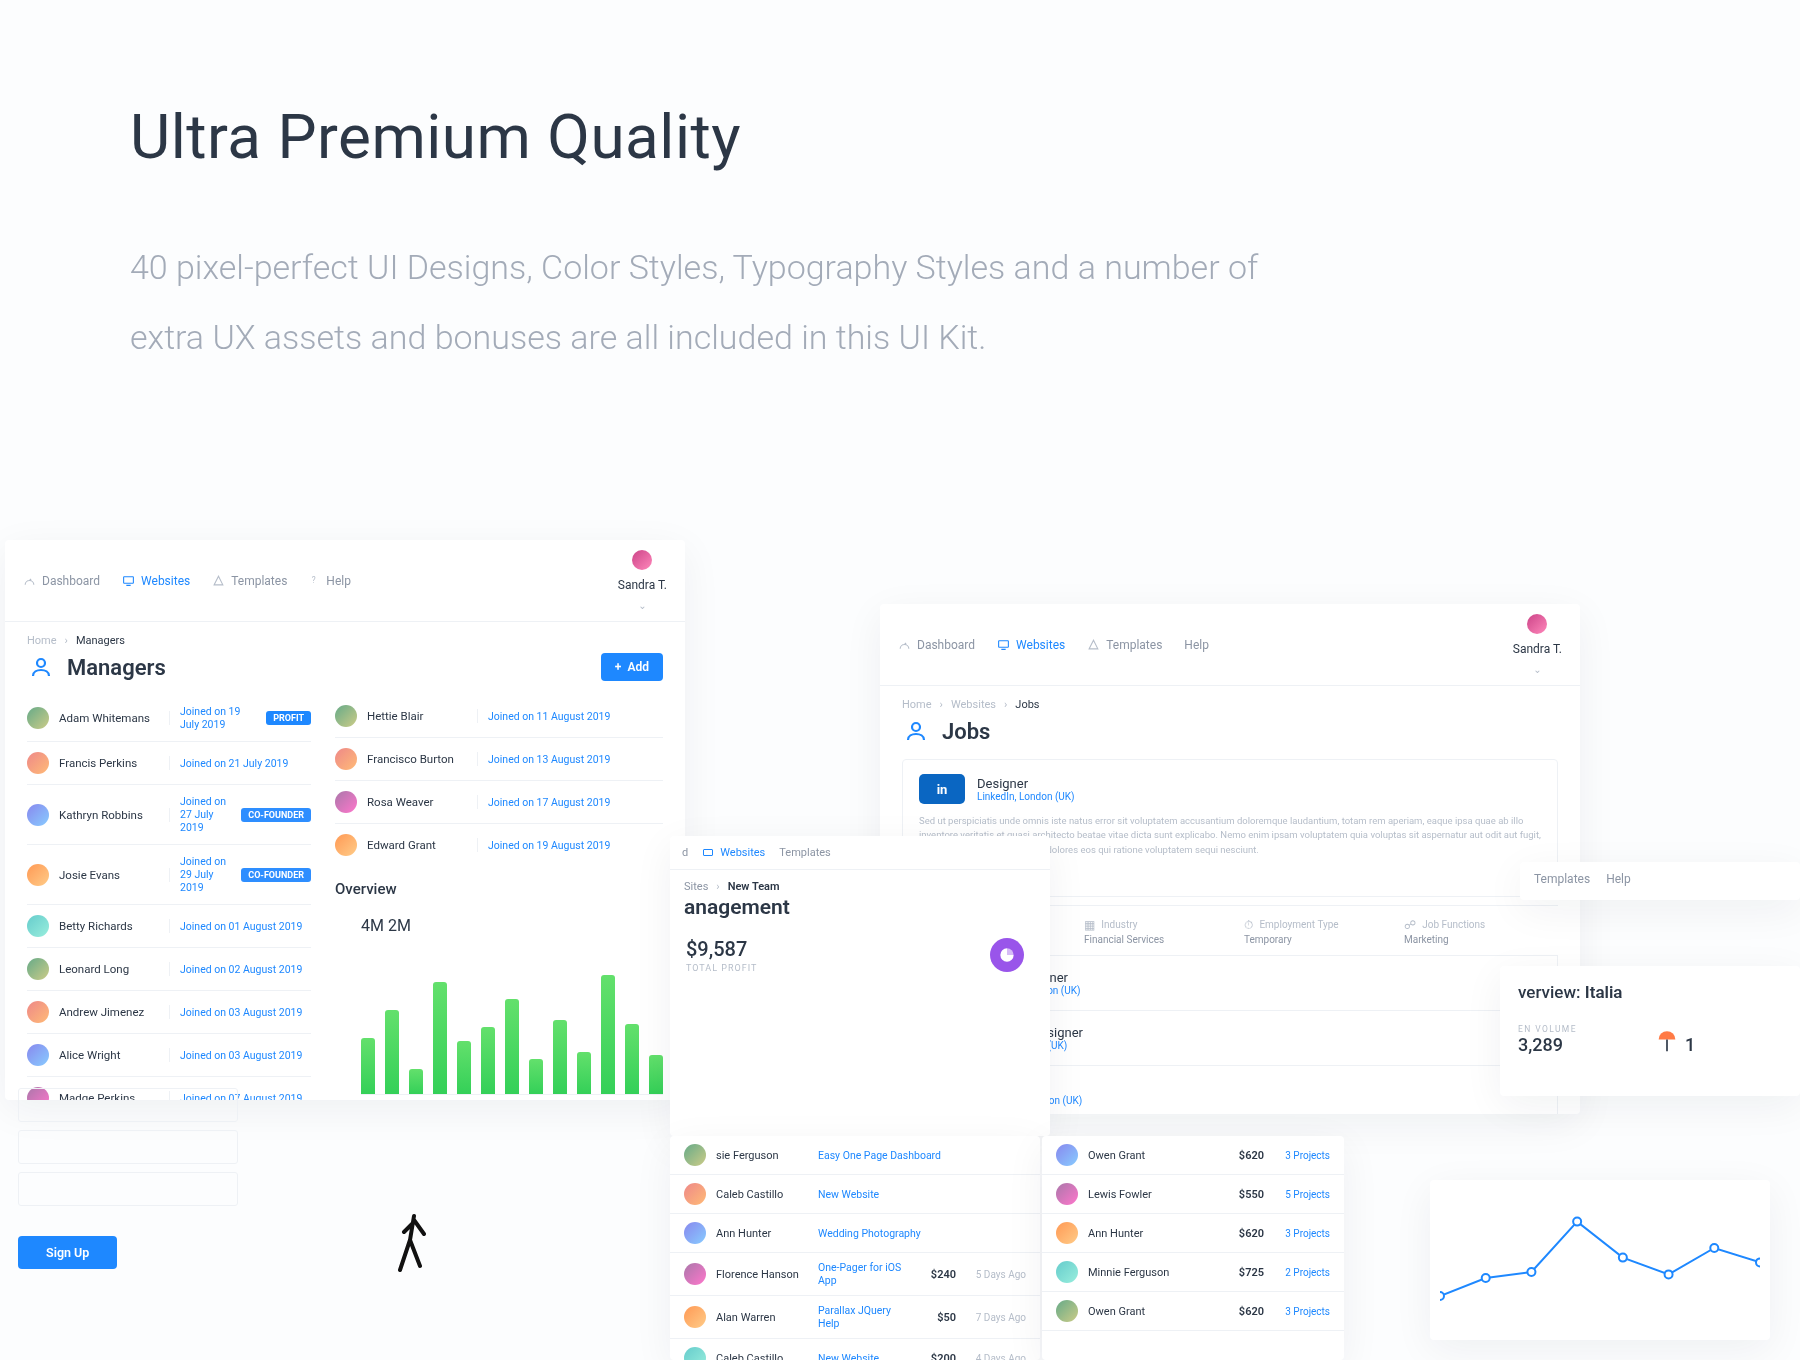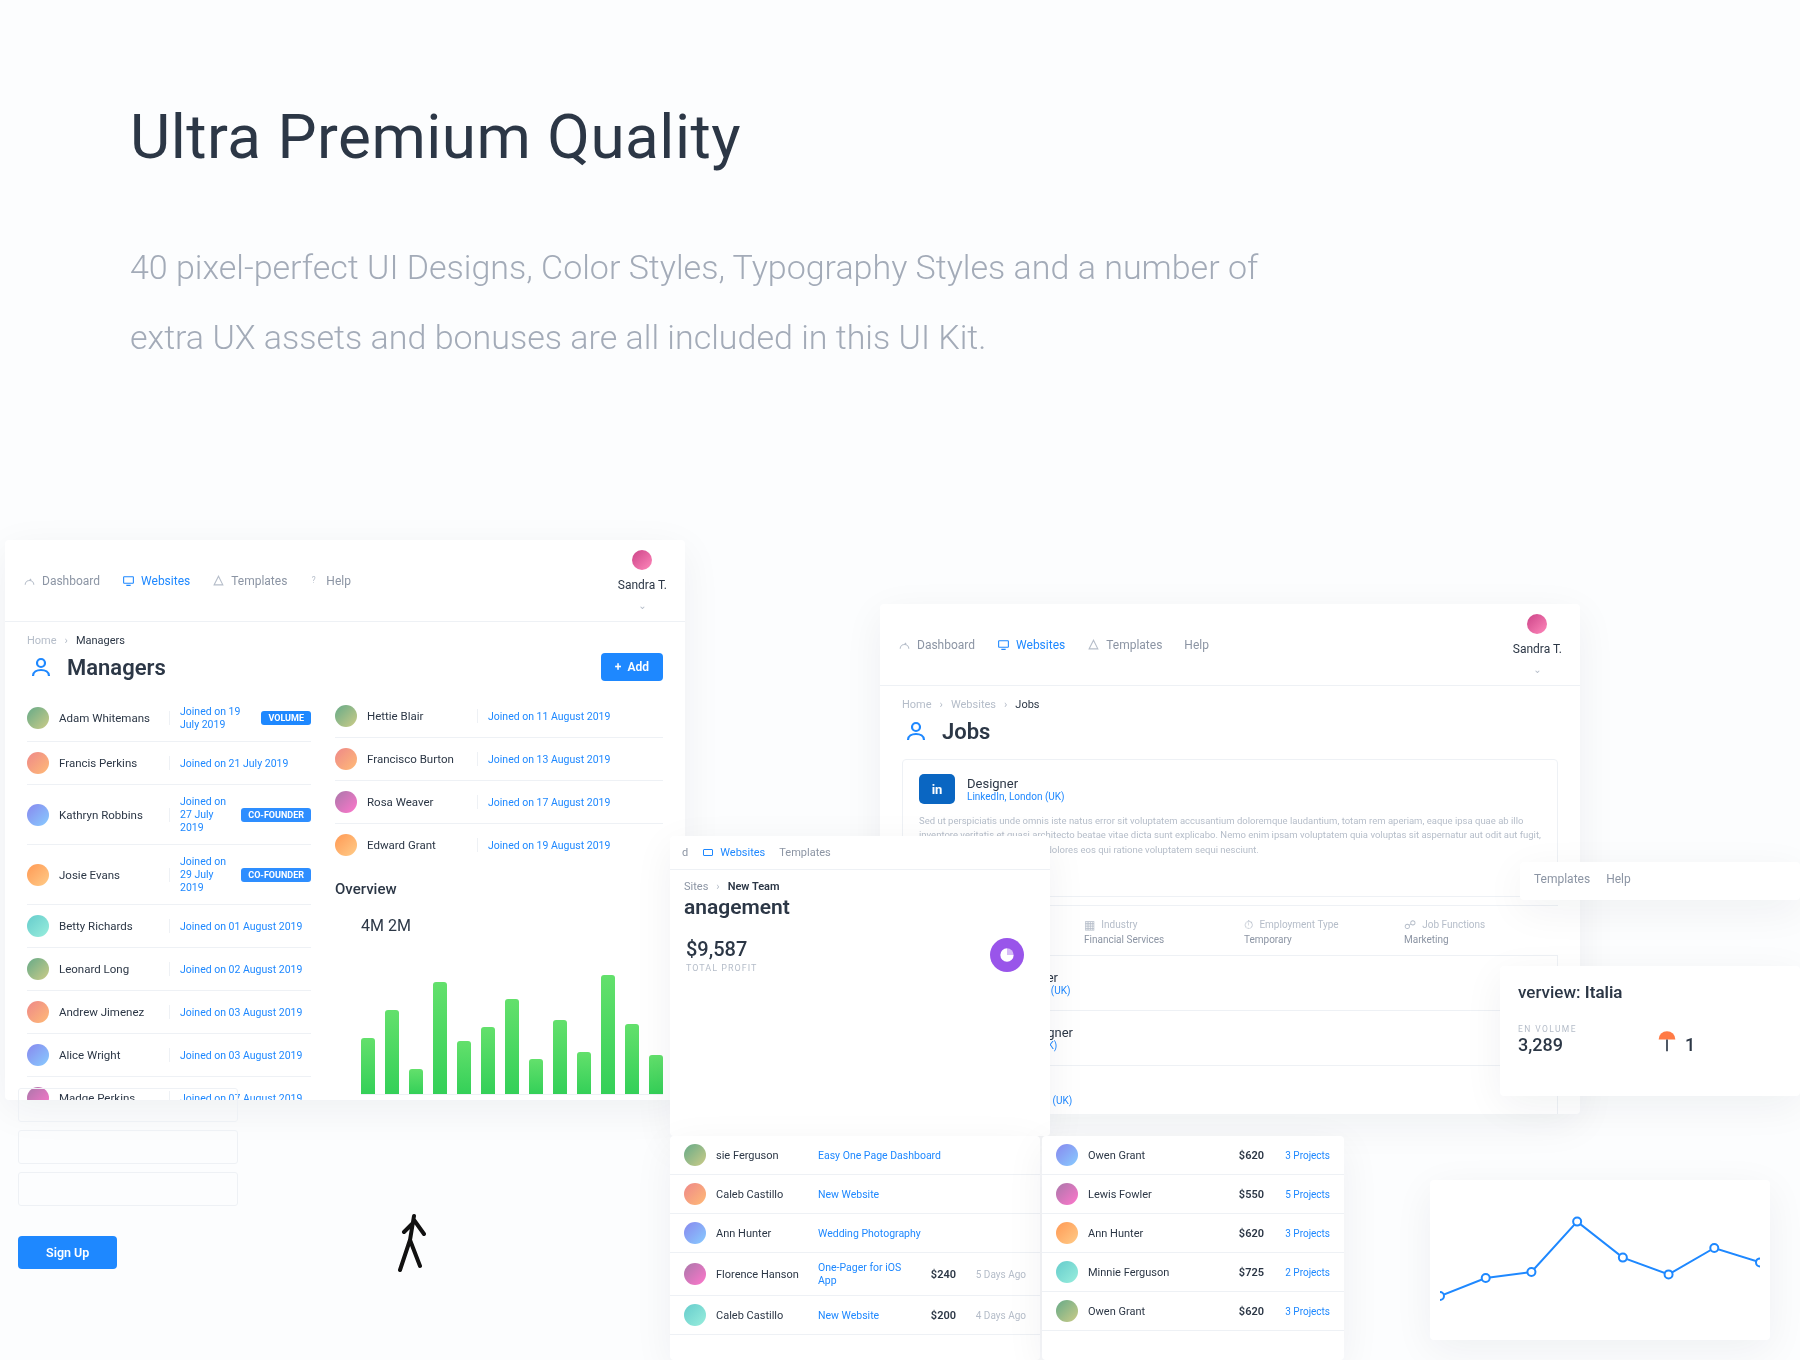--- a/index.html
+++ b/index.html
@@ -64,21 +64,21 @@
   
   .ov-block{padding:10px 0 0 0;}
   .ov-title{font-size:15px;font-weight:500;color:var(--text-dark);margin:4px 0 18px;}
   .chart{position:relative;height:160px;display:flex;gap:10px;align-items:flex-end;border-bottom:1px solid var(--line);}
   .bar{width:14px;background:linear-gradient(180deg,#63e06c,#34d058);border-radius:3px 3px 0 0;}
 
   
   #pnl-jobs{left:880px;top:604px;width:700px;height:510px;}
   .job-main{margin:0 22px;border:1px solid var(--line);border-radius:4px;padding:14px 16px;}
   .job-h{display:flex;gap:12px;align-items:center;}
-  .job-sq{width:36px;height:30px;border-radius:5px;display:flex;align-items:center;justify-content:center;color:#fff;font-weight:700;font-size:13px;flex:none;}
+  .job-sq{width:46px;height:30px;border-radius:5px;display:flex;align-items:center;justify-content:center;color:#fff;font-weight:700;font-size:13px;flex:none;}
   .job-t{font-size:13px;color:var(--text-dark);}
   .job-s{font-size:10px;color:var(--accent-blue);}
   .job-desc{font-size:9.5px;color:var(--text-faint);line-height:1.5;margin:10px 0 6px;}
   .job-spec{font-size:12px;color:var(--accent-blue);cursor:pointer;}
   .meta-row{display:flex;gap:28px;padding:12px 22px 10px;margin:8px 22px 0;border:1px solid var(--line);border-left:none;border-right:none;}
   .meta{flex:1;font-size:10px;}
   .meta .k{color:var(--text-faint);margin-bottom:2px;display:flex;gap:6px;align-items:center;}
   .meta .v{color:var(--text-dim);}
   .meta .ic{color:var(--text-faint);font-size:12px;}
   .job-list{display:flex;flex-direction:column;gap:0;margin:0 22px;}
@@ -204,21 +204,21 @@
     </button>
   </div>
 
   <div class="mgr-cols">
     <div class="mgr-col" id="mgr-left">
         <div class="mgr-row">
     <span class="av-s g-a"></span>
     <span class="mgr-name">Adam Whitemans</span>
     <span class="vline"></span>
     <span class="mgr-join">Joined on 19 July 2019</span>
-    <span class="badge admin">VOLUME</span>
+    <span class="badge admin">PROFIT</span>
   </div>
         <div class="mgr-row">
     <span class="av-s g-b"></span>
     <span class="mgr-name">Francis Perkins</span>
     <span class="vline"></span>
     <span class="mgr-join">Joined on 21 July 2019</span>
 
   </div>
         <div class="mgr-row">
     <span class="av-s g-c"></span>
@@ -494,20 +494,27 @@
 
   </div>
   <div class="tr">
     <span class="av-s g-d"></span>
     <span class="nm">Florence Hanson</span>
     <span class="proj">One-Pager for iOS App</span>
     <span class="amt">$240</span>
     <span class="dt">5 Days Ago</span>
   </div>
   <div class="tr">
+    <span class="av-s g-e"></span>
+    <span class="nm">Alan Warren</span>
+    <span class="proj">Parallax JQuery Help</span>
+    <span class="amt">$50</span>
+    <span class="dt">7 Days Ago</span>
+  </div>
+  <div class="tr">
     <span class="av-s g-f"></span>
     <span class="nm">Caleb Castillo</span>
     <span class="proj">New Website</span>
     <span class="amt">$200</span>
     <span class="dt">4 Days Ago</span>
   </div>
 
   </div>
 </div>
 

